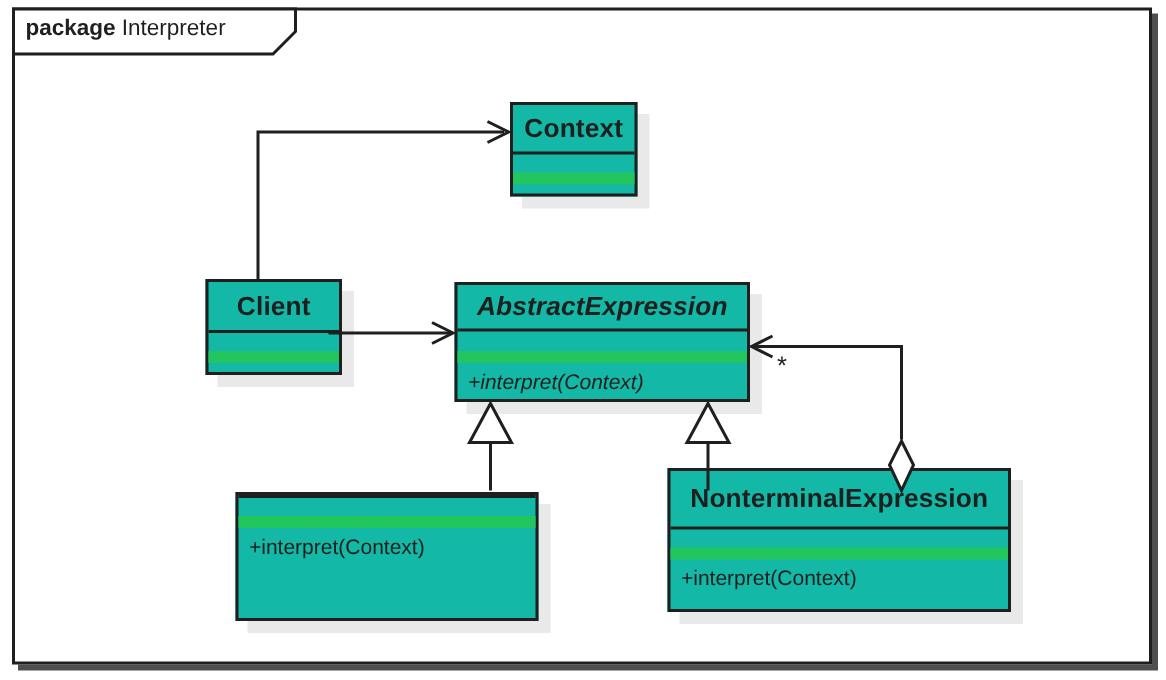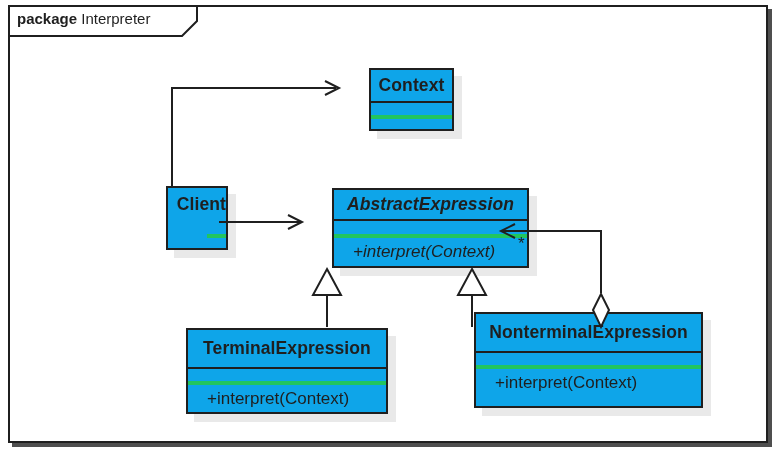--- a/index.html
+++ b/index.html
@@ -12,39 +12,39 @@
     position:absolute;left:8px;top:5px;width:760px;height:438px;
     background:#fff;border:2px solid #1f1f1f;box-sizing:border-box;
     box-shadow:4px 4px 0 #4f4f4f;
   }
   #tab-label{
     position:absolute;left:17px;top:10px;font-size:15px;white-space:nowrap;z-index:3;
   }
   #tab-label .kw{font-weight:bold;}
   
   .uml-class{
-    position:absolute;background:#0ea5e9;border:2px solid #1f1f1f;box-sizing:border-box;
-    box-shadow:8px 8px 0 #e9e9e9;display:flex;flex-direction:column;z-index:1;margin-left:29px;
+    position:absolute;background:#14b8a6;border:2px solid #1f1f1f;box-sizing:border-box;
+    box-shadow:8px 8px 0 #e9e9e9;display:flex;flex-direction:column;z-index:1;
   }
   .uml-title{
     display:flex;align-items:center;justify-content:center;
     font-weight:bold;font-size:17.5px;letter-spacing:0.1px;
   }
   .uml-attrs{border-top:2px solid #1f1f1f;box-sizing:border-box;}
   .uml-methods{
-    border-top:4px solid #22c55e;box-sizing:border-box;
-    display:flex;align-items:center;padding-left:19px;font-size:17px;white-space:nowrap;
+    border-top:8px solid #22c55e;box-sizing:border-box;
+    display:flex;align-items:center;padding-left:7px;font-size:14px;white-space:nowrap;
   }
   .italic{font-style:italic;}
   
   #cls-context{left:340px;top:68px;width:85px;height:63px;}
   #cls-context .uml-title{height:31px;}
   #cls-context .uml-attrs{height:14px;}
   #cls-context .uml-methods{height:14px;}
-  #cls-client{left:137px;top:186px;width:62px;height:64px;align-items:flex-end;}
+  #cls-client{left:137px;top:186px;width:91px;height:64px;}
   #cls-client .uml-title{height:32px;}
   #cls-client .uml-attrs{height:14px;}
   #cls-client .uml-methods{height:14px;}
   #cls-abstract{left:303px;top:188px;width:197px;height:80px;}
   #cls-abstract .uml-title{height:29px;border-radius:10px;}
   #cls-abstract .uml-attrs{height:15px;}
   #cls-abstract .uml-methods{height:32px;}
   #cls-terminal{left:157px;top:328px;width:202px;height:86px;}
   #cls-terminal .uml-title{height:37px;}
   #cls-terminal .uml-attrs{height:14px;}
@@ -104,21 +104,20 @@
     <div class="uml-methods"></div>
   </div>
 
   <div class="uml-class" id="cls-abstract">
     <div class="uml-title italic">AbstractExpression</div>
     <div class="uml-attrs"></div>
     <div class="uml-methods italic">+interpret(Context)</div>
   </div>
 
   <div class="uml-class" id="cls-terminal">
-    <div class="uml-title">TerminalExpression</div>
     <div class="uml-attrs"></div>
     <div class="uml-methods">+interpret(Context)</div>
   </div>
 
   <div class="uml-class" id="cls-nonterminal">
     <div class="uml-title">NonterminalExpression</div>
     <div class="uml-attrs"></div>
     <div class="uml-methods">+interpret(Context)</div>
   </div>
 

